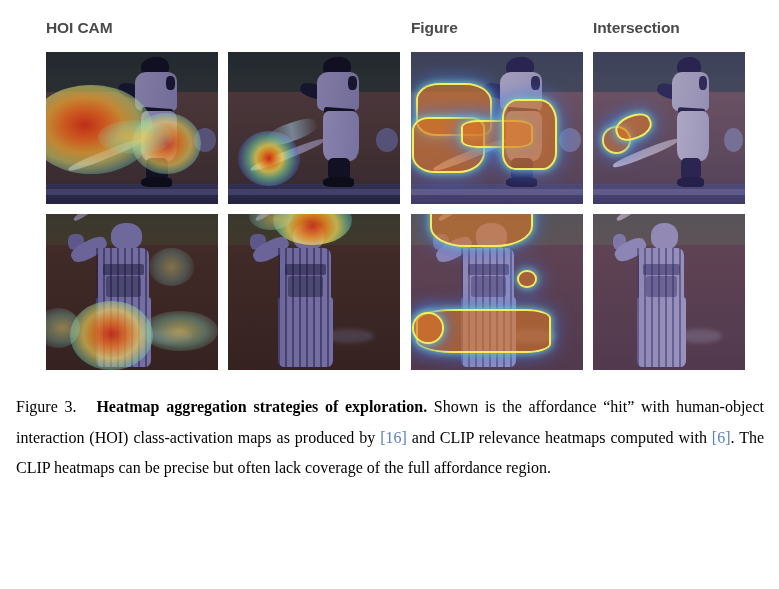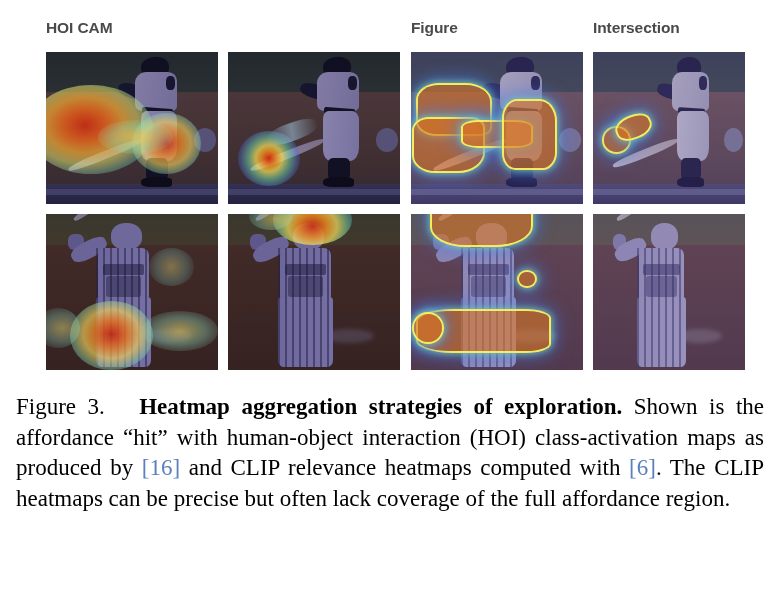--- a/index.html
+++ b/index.html
@@ -88,21 +88,21 @@
 
   .blob{position:absolute;border-radius:50%;pointer-events:none;}
 
   
   .region{position:absolute;background:rgba(214,118,40,.62);
     box-shadow:0 0 0 2px rgba(255,238,90,.95),0 0 7px 3px rgba(120,220,180,.75),
                0 0 16px 8px rgba(70,120,230,.55);}
 
   
   .caption{position:absolute;left:16px;top:392px;width:748px;
-    font-family:"Liberation Serif",serif;font-size:23px;line-height:30.5px;
+    font-family:"Liberation Serif",serif;font-size:16px;line-height:30.5px;
     color:#000;text-align:justify;}
   .caption b{font-weight:bold;}
   .cite{color:#5b7fbf;}
 </style>
 </head>
 <body>
 
 <div class="figure-area">
 
   <div class="col-header" style="left:46px;top:18px;">HOI CAM</div>

